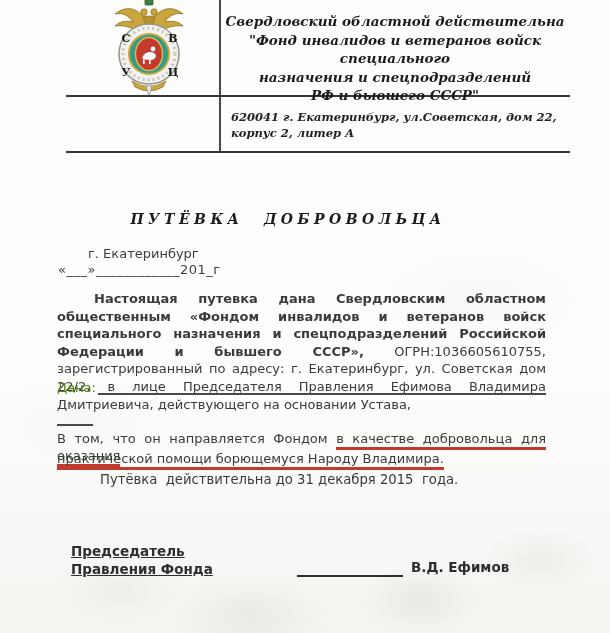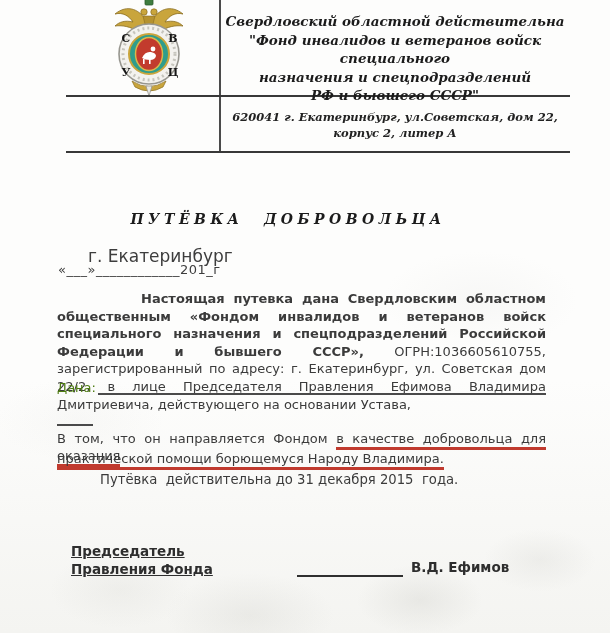--- a/index.html
+++ b/index.html
@@ -28,39 +28,39 @@
   .hline1{top:95px;}
   .hline2{top:151px;}
   
   .org{
     left:222px;top:12px;width:346px;text-align:center;
     font-family:"DejaVu Serif","Liberation Serif",serif;
     font-style:italic;font-weight:bold;
     font-size:13.5px;line-height:18.5px;color:#1b1b1b;
   }
   .addr{
-    left:222px;top:109px;width:346px;text-align:center;
+    left:222px;top:109px;width:346px;
     font-family:"DejaVu Serif","Liberation Serif",serif;
     font-style:italic;font-weight:bold;
-    font-size:11.5px;line-height:16px;color:#222;
+    font-size:11.5px;line-height:16px;color:#222;padding-left:9px;
   }
   .title{
     left:57px;top:211px;width:462px;text-align:center;
     font-family:"DejaVu Serif","Liberation Serif",serif;
     font-style:italic;font-weight:bold;
     font-size:14px;letter-spacing:4.5px;word-spacing:11px;color:#1b1b1b;
   }
-  .city{left:88px;top:246px;font-size:17px;color:#3d3d3d;}
+  .city{left:88px;top:246px;font-size:13px;color:#3d3d3d;}
   .dateline{left:58px;top:262px;font-size:13px;color:#3d3d3d;letter-spacing:.5px;}
   .body-par{
     left:57px;top:290px;width:489px;
     font-size:13px;line-height:17.6px;color:#3b3b3b;
     text-align:justify;text-indent:37px;
   }
-  .body-par .b{font-weight:bold;margin-left:47px;}
+  .body-par .b{font-weight:bold;}
   .dana-row{
     left:57px;top:380px;width:489px;display:flex;align-items:flex-end;
     font-size:13px;color:#4d7c0f;
   }
   .dana-fill{flex:1;border-bottom:2px solid #4a4a4a;height:12px;margin-left:2px;}
   .short-line{left:57px;top:424px;width:36px;height:0;border-top:2px solid #4a4a4a;}
   .stmt-a{
     left:57px;top:430px;width:489px;
     font-size:13px;color:#3b3b3b;line-height:17px;
     text-align:justify;text-align-last:justify;

